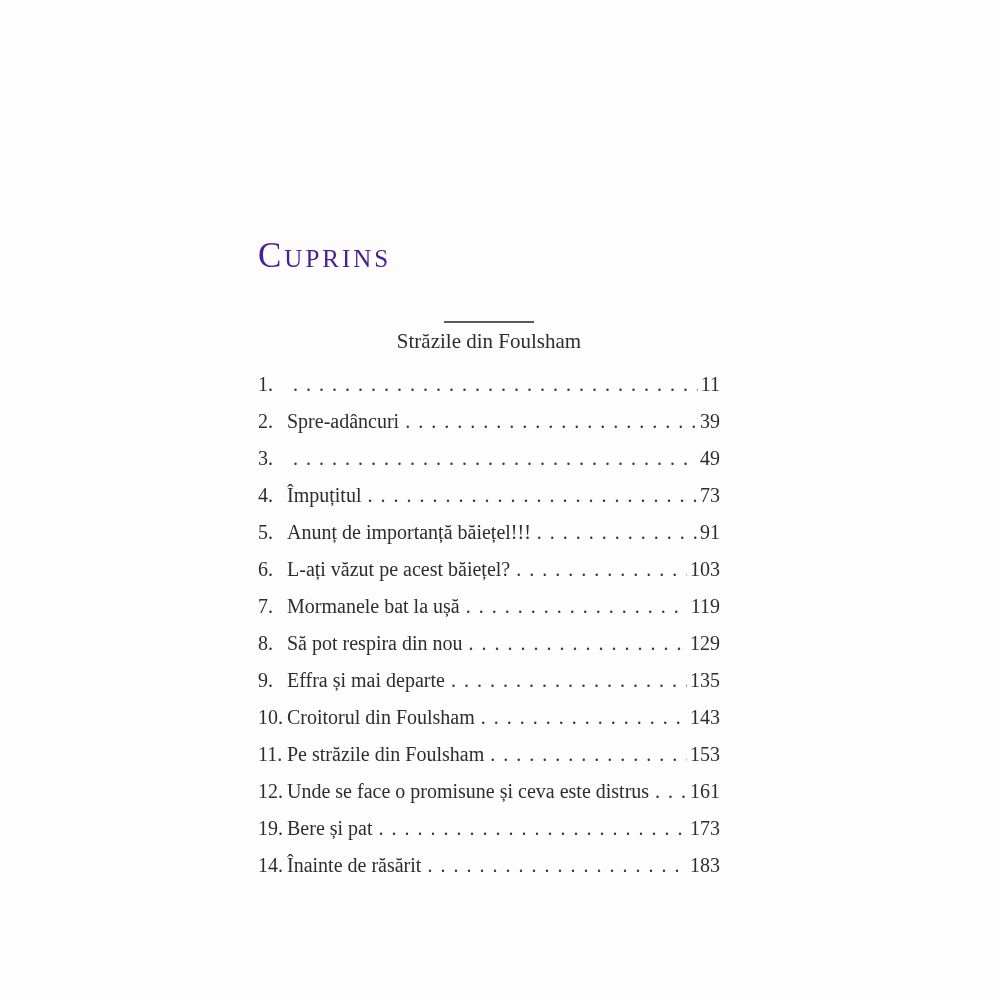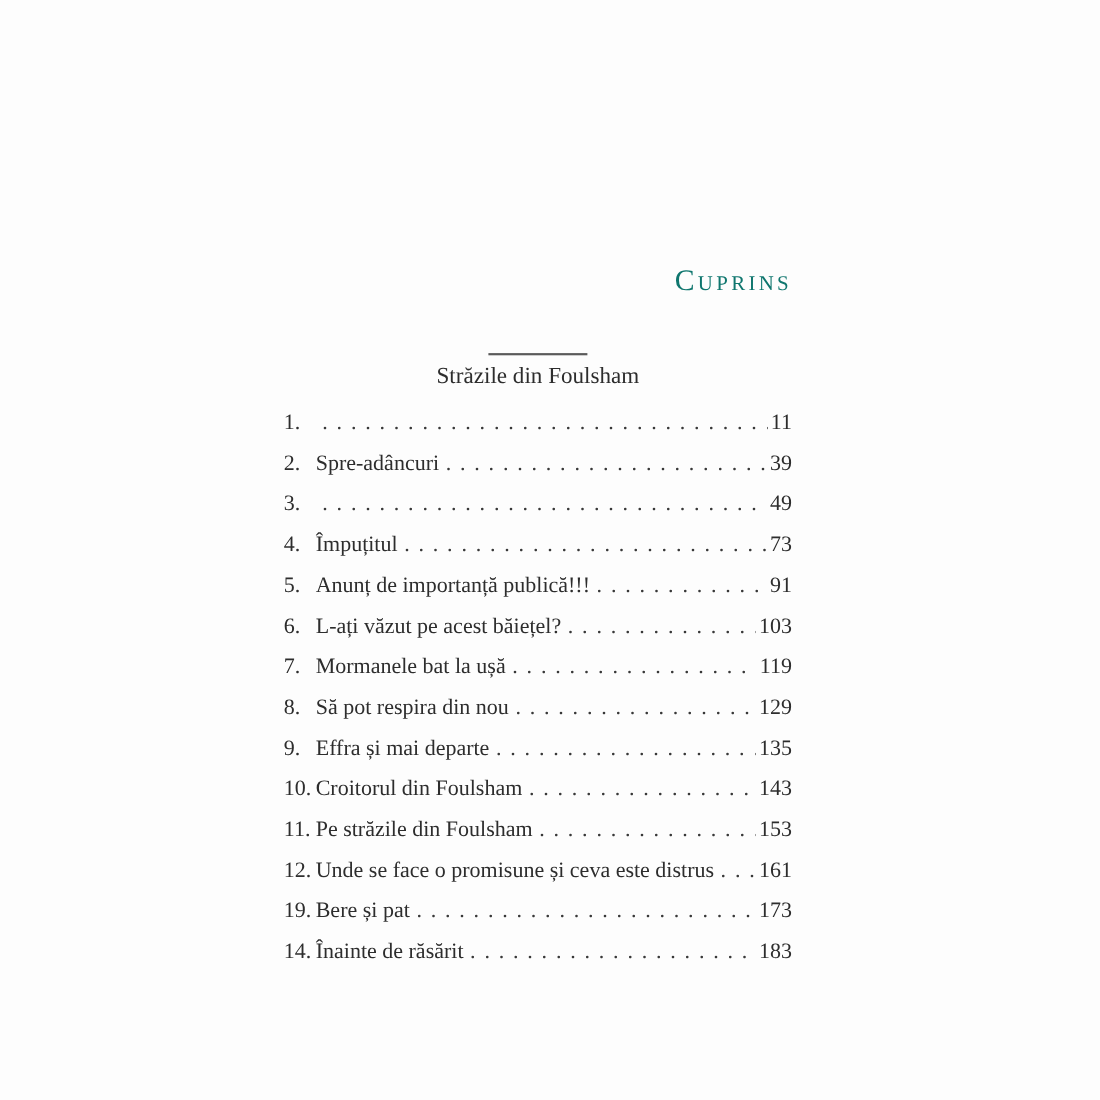--- a/index.html
+++ b/index.html
@@ -15,28 +15,28 @@
     position: relative;
     overflow: hidden;
   }
   .book-page {
     position: absolute;
     left: 258px;
     top: 240px;
     width: 462px;
   }
   .toc-heading {
-    font-size: 27px;
+    font-size: 35px;
     line-height: 31px;
     font-weight: normal;
     font-variant: small-caps;
     letter-spacing: 3px;
-    text-align: right;
+    text-align: left;
     margin: 0;
-    color: #0f766e;
+    color: #4c1d95;
   }
   .part-section {
     margin-top: 50px;
     text-align: center;
   }
   .part-label {
     font-size: 21px;
     line-height: 26px;
   }
   .part-divider {
@@ -119,21 +119,21 @@
 
     <div class="toc-row">
       <span class="num">4.</span>
       <span class="chapter-title">Împuțitul</span>
       <span class="dots">. . . . . . . . . . . . . . . . . . . . . . . . . . . . . . . . . . . . . . . . . . . . . . . . </span>
       <span class="pagenum">73</span>
     </div>
 
     <div class="toc-row">
       <span class="num">5.</span>
-      <span class="chapter-title">Anunț de importanță publică!!!</span>
+      <span class="chapter-title">Anunț de importanță băiețel!!!</span>
       <span class="dots">. . . . . . . . . . . . . . . . . . . . . . . . . . . . . . . . . . . . . . . . . . . . . . . . </span>
       <span class="pagenum">91</span>
     </div>
 
     <div class="toc-row">
       <span class="num">6.</span>
       <span class="chapter-title">L-ați văzut pe acest băiețel?</span>
       <span class="dots">. . . . . . . . . . . . . . . . . . . . . . . . . . . . . . . . . . . . . . . . . . . . . . . . </span>
       <span class="pagenum">103</span>
     </div>

